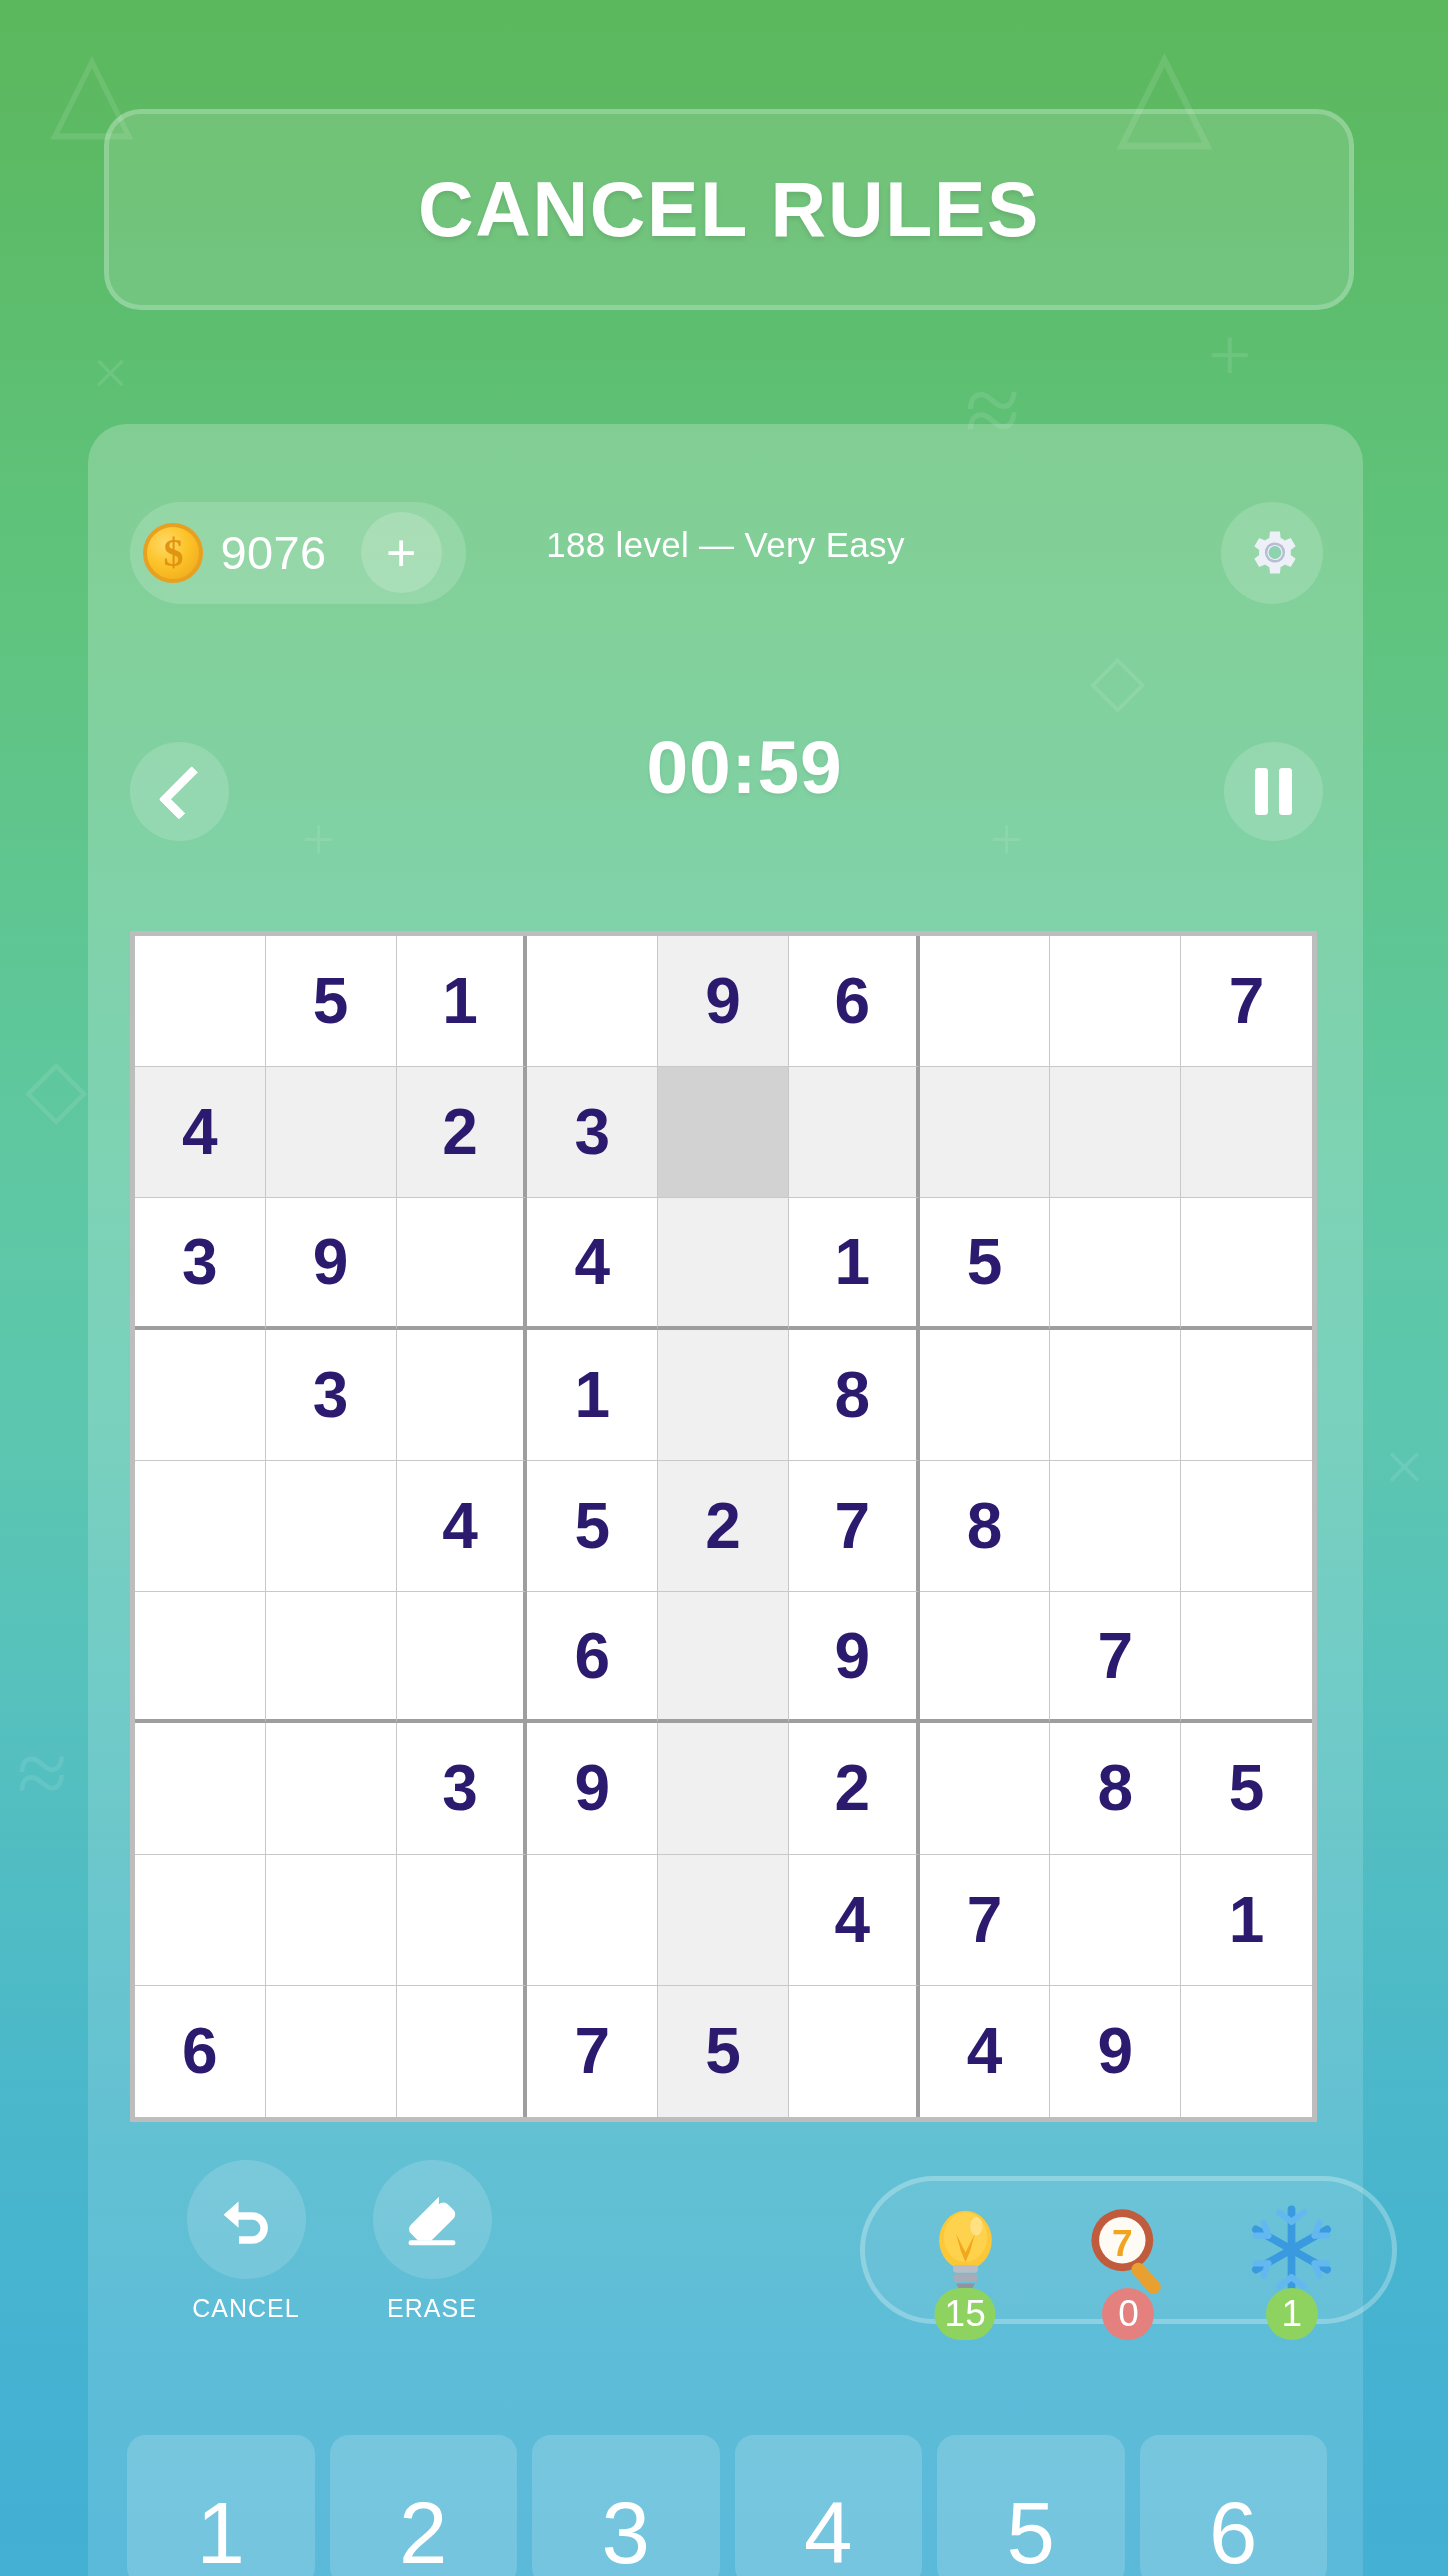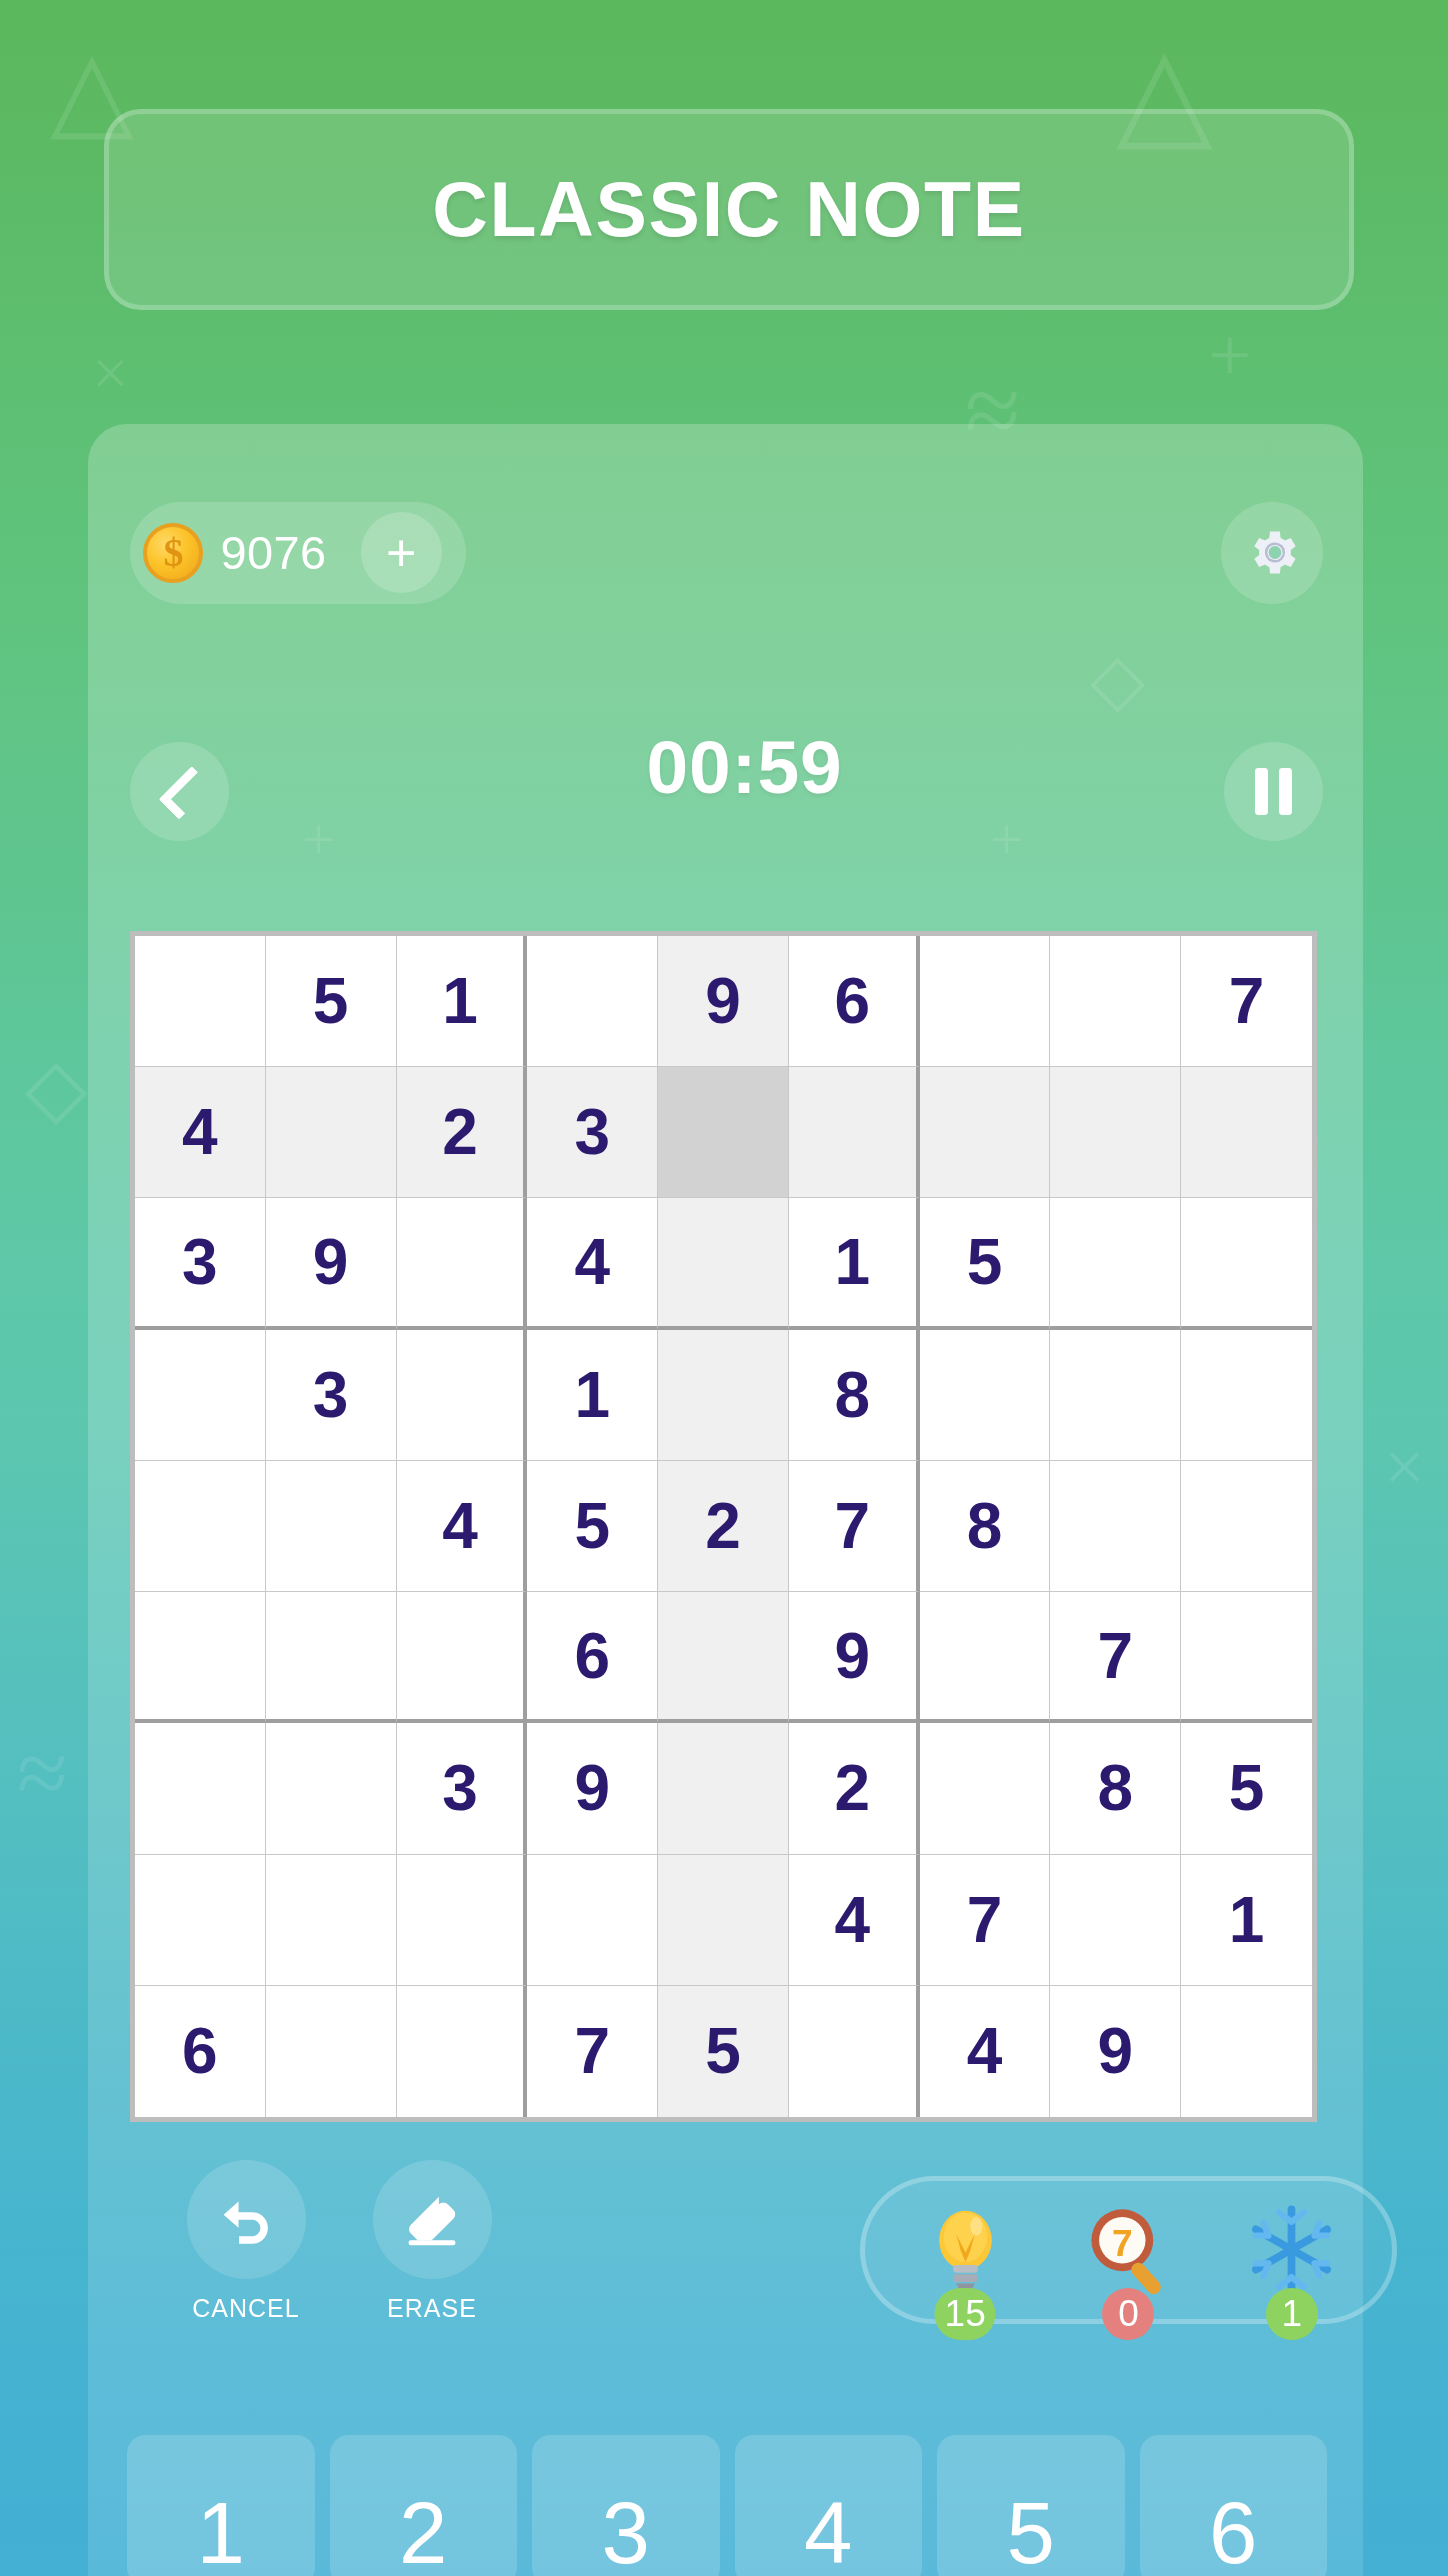--- a/index.html
+++ b/index.html
@@ -254,32 +254,33 @@
 <div class="bg-glyph" style="left:1116px;top:17px;font-size:126px;">△</div>
 <div class="bg-glyph" style="left:965px;top:352px;font-size:101px;">≈</div>
 <div class="bg-glyph" style="left:302px;top:805px;font-size:59px;">+</div>
 <div class="bg-glyph" style="left:990px;top:805px;font-size:59px;">+</div>
 <div class="bg-glyph" style="left:1090px;top:637px;font-size:72px;">◇</div>
 <div class="bg-glyph" style="left:25px;top:1040px;font-size:81px;">◇</div>
 <div class="bg-glyph" style="left:1384px;top:1426px;font-size:72px;">×</div>
 <div class="bg-glyph" style="left:17px;top:1720px;font-size:92px;">≈</div>
 
 <div class="title-banner">
-  <div class="title-text">CLASSIC NOTE</div>
+  <div class="title-text">CANCEL RULES</div>
 </div>
 
 <div class="game-card">
 
   <div class="top-bar">
     <div class="coin-pill">
       <div class="coin-icon">$</div>
       <div class="coin-count">9076</div>
       <div class="coin-plus">+</div>
     </div>
 
+    <div class="level-label">188 level — Very Easy</div>
 
     <div class="gear-btn">
       <span>
         <svg viewBox="0 0 24 24" xmlns="http://www.w3.org/2000/svg">
           <path fill="#eef0f7" d="M19.4 13a7.6 7.6 0 0 0 0-2l2-1.5-2-3.4-2.4 1a7.6 7.6 0 0 0-1.7-1L15 3.5h-4l-.3 2.6a7.6 7.6 0 0 0-1.7 1l-2.4-1-2 3.4L6.6 11a7.6 7.6 0 0 0 0 2l-2 1.5 2 3.4 2.4-1c.5.4 1.1.8 1.7 1l.3 2.6h4l.3-2.6c.6-.2 1.2-.6 1.7-1l2.4 1 2-3.4-2-1.5Z"></path>
           <circle cx="13" cy="12" r="4.1" fill="#b9bdd4"></circle>
           <circle cx="13" cy="12" r="3.1" fill="#eef0f7"></circle>
           <circle cx="13" cy="12" r="2.6" fill="#8ed3b0"></circle>
         </svg>
       </span>

